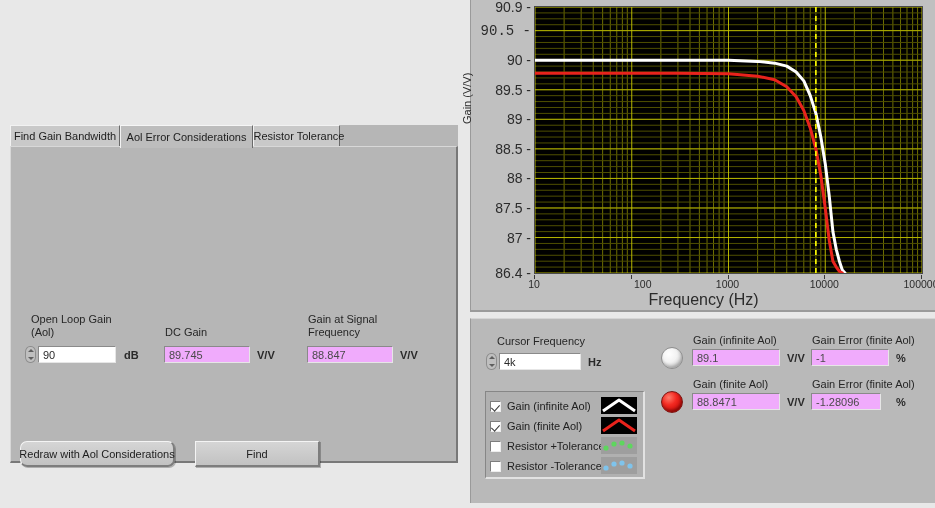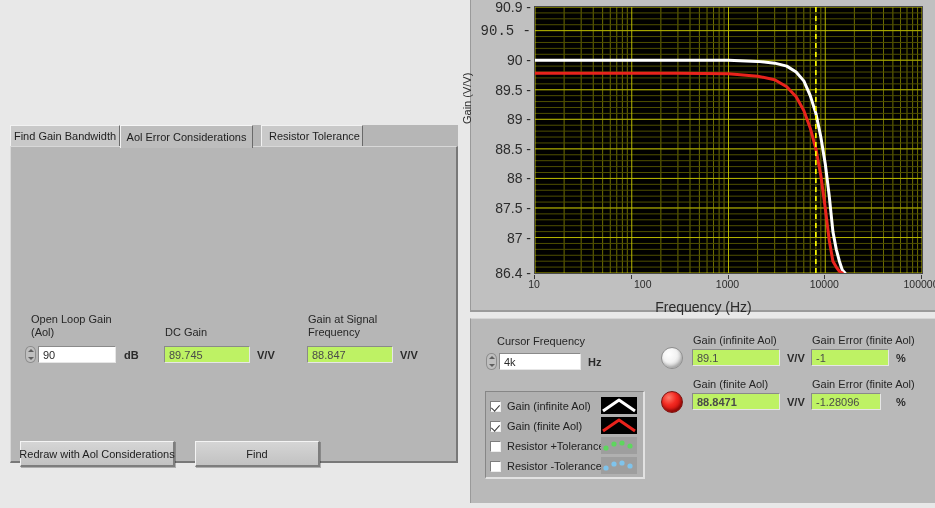--- a/index.html
+++ b/index.html
@@ -44,21 +44,21 @@
   .fld-label{position:absolute;font-size:11px;color:#262626;line-height:12.5px;white-space:pre-line;}
   .unit{position:absolute;font-size:11px;font-weight:bold;color:#2a2a2a;}
 
   .numbox{
     position:absolute;height:17px;box-sizing:border-box;
     display:flex;align-items:center;
     padding:0 4px;font-size:11px;color:#3b3b3b;
     border-top:1px solid #8a8a8a;border-left:1px solid #8a8a8a;
     border-bottom:1px solid #e6e6e6;border-right:1px solid #e6e6e6;
   }
-  .numbox.ro{background:#bef264;color:#4a4a4a;text-align:center;}
+  .numbox.ro{background:#f0abfc;color:#4a4a4a;text-align:center;}
   .numbox.rw{background:#ffffff;color:#2a2a2a;}
 
   .spinner{
     position:absolute;width:11px;height:17px;
     background:#bfbfbf;border-radius:5px/6px;
     border:1px solid #8d8d8d;
     box-sizing:border-box;
     display:flex;flex-direction:column;align-items:center;justify-content:space-around;
   }
   .spinner i{display:block;width:0;height:0;border-left:3px solid transparent;border-right:3px solid transparent;}
@@ -82,21 +82,21 @@
   #plot{
     position:absolute;left:63px;top:6px;width:389px;height:268px;
     background:#000;overflow:hidden;
     border:1px solid #4a4a4a;box-sizing:border-box;
   }
   .ylab{
     position:absolute;left:-10px;top:124px;
     transform:rotate(-90deg);transform-origin:left top;
     font-size:11px;color:#2b2b2b;white-space:nowrap;
   }
-  .xlab{position:absolute;left:0;top:299px;width:465px;text-align:center;font-size:14px;color:#2b2b2b;}
+  .xlab{position:absolute;left:0;top:291px;width:465px;text-align:center;font-size:16px;color:#2b2b2b;}
   .ytick{position:absolute;right:0;transform:translateY(-50%);font-size:14px;color:#2b2b2b;white-space:nowrap;}
   .xtick{position:absolute;top:278px;transform:translateX(-50%);font-size:10.5px;color:#2b2b2b;white-space:nowrap;}
   .xtickmark{position:absolute;top:275px;width:1px;height:4px;background:#3a3a3a;}
 
   
   #ctrl-panel{left:470px;top:318px;width:465px;height:185px;background:#b9b9b9;
     border-left:1px solid #9a9a9a;border-top:1px solid #d5d5d5;box-sizing:border-box;}
 
   
   #legend{
@@ -145,21 +145,21 @@
 
 <div class="panel" id="tab-control">
 
   <div class="tab-strip">
     <div class="tab" style="left:0;width:110px;">
       <span>Find Gain Bandwidth</span>
     </div>
     <div class="tab active" style="left:110px;width:133px;text-align:right;">
       <span>Aol Error Considerations</span>
     </div>
-    <div class="tab" style="left:251px;width:102px;padding-left:14px;">
+    <div class="tab" style="left:243px;width:87px;padding-left:14px;">
       <span>Resistor Tolerance</span>
     </div>
   </div>
 
   <div class="tab-body">
 
     <div class="fld-label" style="left:20px;top:166px;">Open Loop Gain
 (Aol)</div>
     <div class="spinner" style="left:14px;top:199px;">
       <i class="up"></i>
@@ -170,21 +170,21 @@
 
     <div class="fld-label" style="left:154px;top:179px;">DC Gain</div>
     <div class="numbox ro" style="left:153px;top:199px;width:86px;">89.745</div>
     <div class="unit" style="left:246px;top:202px;">V/V</div>
 
     <div class="fld-label" style="left:297px;top:166px;">Gain at Signal
 Frequency</div>
     <div class="numbox ro" style="left:296px;top:199px;width:86px;">88.847</div>
     <div class="unit" style="left:389px;top:202px;">V/V</div>
 
-    <div class="btn" style="left:9px;top:294px;width:155px;">Redraw with Aol Considerations</div>
+    <div class="btn" style="left:9px;top:294px;width:155px;border-radius:7px;">Redraw with Aol Considerations</div>
     <div class="btn" style="left:184px;top:294px;width:125px;">Find</div>
   </div>
 </div>
 
 <div class="panel" id="graph-panel">
   <div class="ylab">Gain (V/V)</div>
   <div id="yticks">
       <div class="ytick" style="top: 7px; right: 404px;">90.9 -</div>
       <div class="ytick" style="top: 30.6444px; right: 404px; font-family: Liberation Mono, monospace;">90.5 -</div>
       <div class="ytick" style="top: 60.2px; right: 404px;">90 -</div>
@@ -320,21 +320,21 @@
   <div class="numbox rw" style="left:28px;top:34px;width:82px;">4k</div>
   <div class="unit" style="left:117px;top:37px;">Hz</div>
 
   <div class="led white" style="left:190px;top:28px;"></div>
   <div class="fld-label" style="left:222px;top:15px;">Gain (infinite Aol)</div>
   <div class="numbox ro" style="left:221px;top:30px;width:88px;">89.1</div>
   <div class="unit" style="left:316px;top:33px;">V/V</div>
 
   <div class="led red" style="left:190px;top:72px;"></div>
   <div class="fld-label" style="left:222px;top:59px;">Gain (finite Aol)</div>
-  <div class="numbox ro" style="left:221px;top:74px;width:88px;font-weight:bold;">88.8471</div>
+  <div class="numbox ro" style="left:221px;top:74px;width:88px;">88.8471</div>
   <div class="unit" style="left:316px;top:77px;">V/V</div>
 
   <div class="fld-label" style="left:341px;top:15px;">Gain Error (finite Aol)</div>
   <div class="numbox ro" style="left:340px;top:30px;width:78px;">-1</div>
   <div class="unit" style="left:425px;top:33px;">%</div>
 
   <div class="fld-label" style="left:341px;top:59px;">Gain Error (finite Aol)</div>
   <div class="numbox ro" style="left:340px;top:74px;width:70px;">-1.28096</div>
   <div class="unit" style="left:425px;top:77px;">%</div>
 

